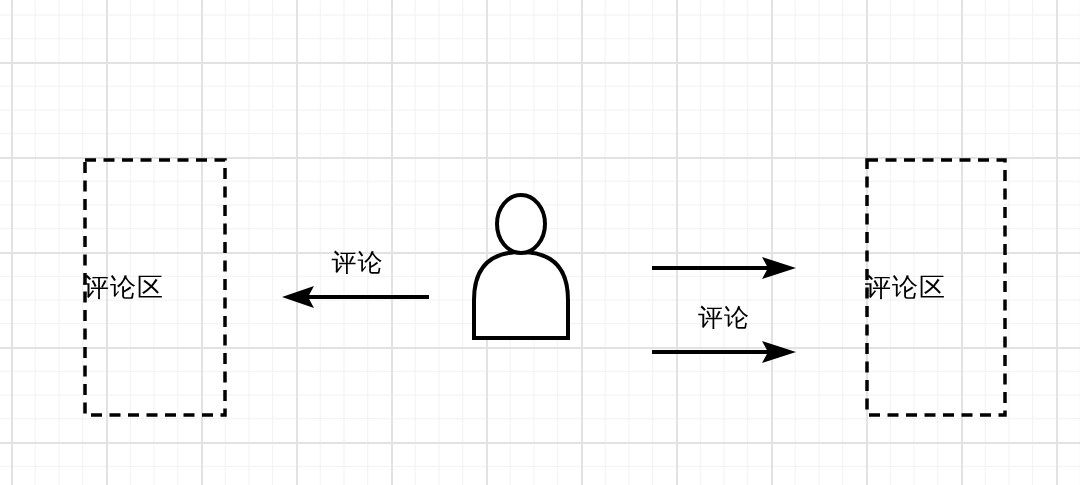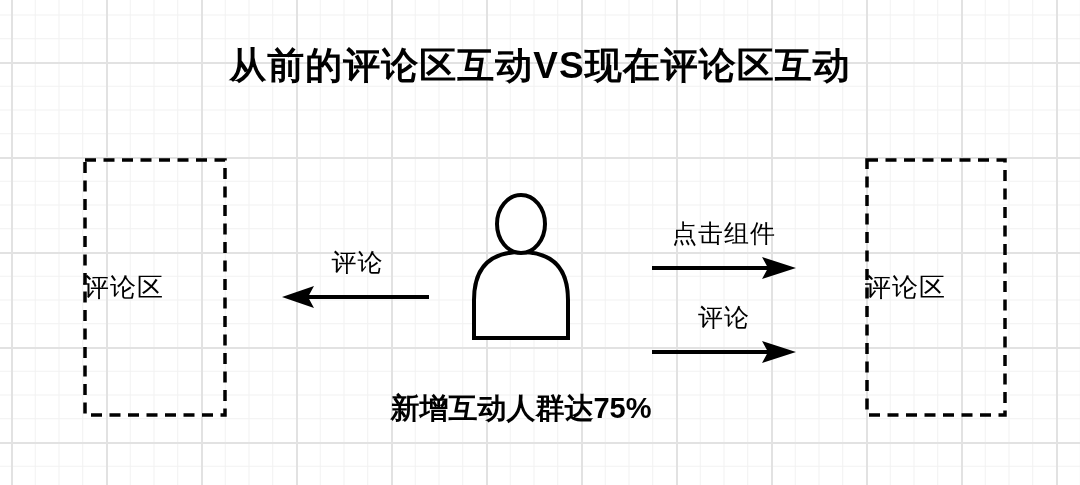--- a/index.html
+++ b/index.html
@@ -77,21 +77,20 @@
     font-size: 29px;
     font-weight: 700;
     color: var(--ink);
   }
 </style>
 </head>
 <body>
 
 <div class="canvas">
 
-  <h1 class="abs title">从前的评论区互动VS现在评论区互动</h1>
 
   <div class="abs dashed-box box-left">
     <svg class="box-outline" viewBox="0 0 144 259" preserveAspectRatio="none">
       <rect x="2" y="2" width="140" height="255" fill="none" stroke="currentColor" stroke-width="3.5" stroke-dasharray="11 7.5"></rect>
     </svg>
     <span class="box-label">评论区</span>
   </div>
 
   <div class="abs dashed-box box-right">
     <svg class="box-outline" viewBox="0 0 142 259" preserveAspectRatio="none">
@@ -104,27 +103,25 @@
     <path d="M22,150 L22,112 Q22,64 69,64 Q116,64 116,112 L116,150 Z" fill="#ffffff" stroke="currentColor" stroke-width="4"></path>
     <ellipse cx="69" cy="36" rx="24" ry="29" fill="#ffffff" stroke="currentColor" stroke-width="4"></ellipse>
   </svg>
 
   <div class="abs flow-label label-left-arrow">评论</div>
   <svg class="abs arrow-svg arrow-left-svg" viewBox="0 0 155 26">
     <line x1="151" y1="13" x2="30" y2="13" stroke="currentColor" stroke-width="4"></line>
     <polygon points="4,13 36,2 30,13 36,24" fill="currentColor"></polygon>
   </svg>
 
-  <div class="abs flow-label label-right-arrow-top">点击组件</div>
   <svg class="abs arrow-svg arrow-right-top-svg" viewBox="0 0 148 26">
     <line x1="2" y1="13" x2="118" y2="13" stroke="currentColor" stroke-width="4"></line>
     <polygon points="146,13 112,2 118,13 112,24" fill="currentColor"></polygon>
   </svg>
 
   <div class="abs flow-label label-right-arrow-bottom">评论</div>
   <svg class="abs arrow-svg arrow-right-bottom-svg" viewBox="0 0 148 26">
     <line x1="2" y1="13" x2="118" y2="13" stroke="currentColor" stroke-width="4"></line>
     <polygon points="146,13 112,2 118,13 112,24" fill="currentColor"></polygon>
   </svg>
 
-  <div class="abs caption">新增互动人群达75%</div>
 
 </div>
 
 </body></html>

